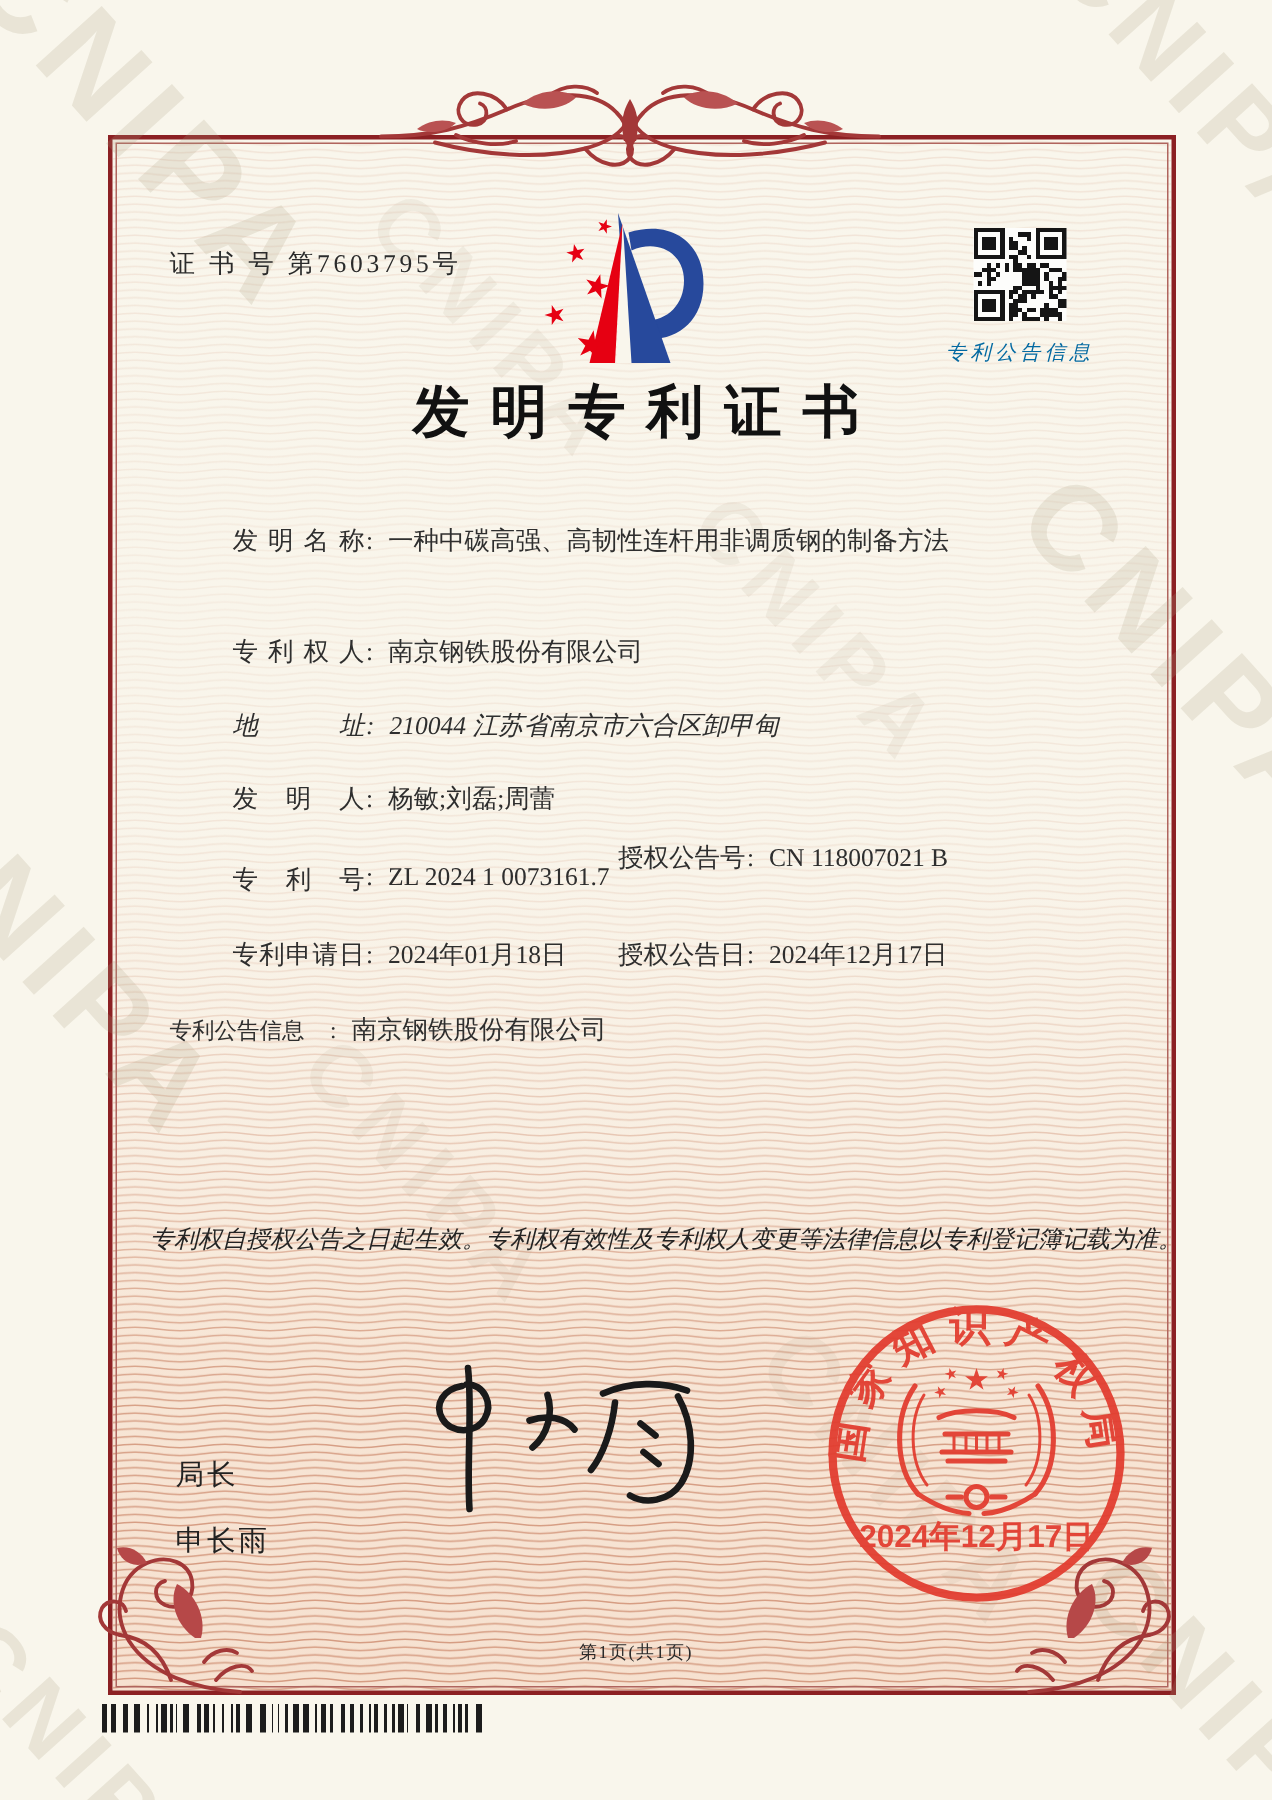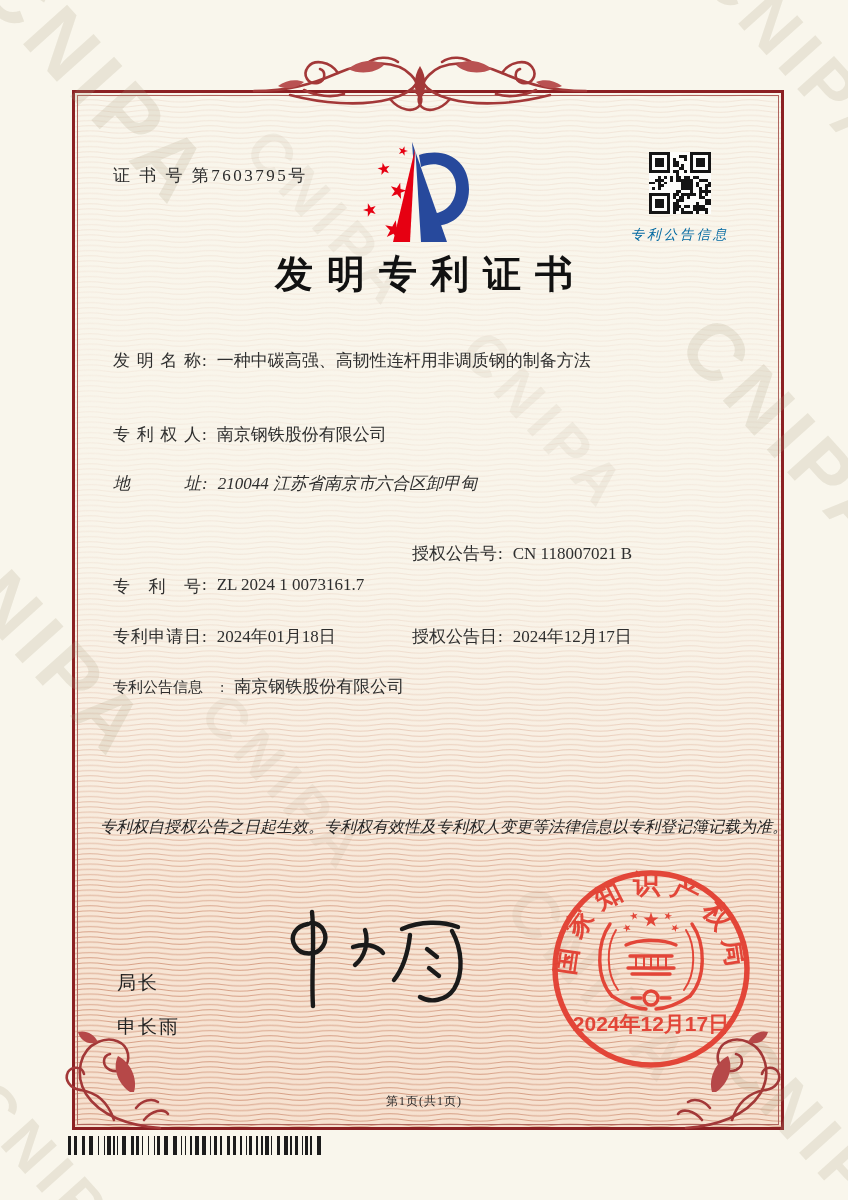--- a/index.html
+++ b/index.html
@@ -32,21 +32,21 @@
   .cert-no { position:absolute; left:113px; top:164px; z-index:5; font-size:17px; color:#2b2b2b; letter-spacing:2.5px; }
   .logo { position:absolute; left:355px; top:136px; z-index:5; }
   .qr-block { position:absolute; left:621px; top:152px; width:118px; z-index:5; text-align:center; }
   .qr-block svg { display:block; margin:0 auto; background:#fdfdfb; }
   .qr-caption { margin-top:12px; font-size:13.5px; font-style:italic; color:#0369a1; letter-spacing:3px; }
   .title { position:absolute; left:50%; top:249px; transform:translateX(-50%); z-index:5;
            font-size:38px; font-weight:bold; color:#111; letter-spacing:14px; text-indent:14px; white-space:nowrap; }
 
   
   .row { position:absolute; z-index:5; font-size:17px; color:#2e2e2e; white-space:nowrap; }
-  .lbl { display:inline-block; width:88px; text-align:justify; text-align-last:justify; vertical-align:top; }
+  .lbl { display:inline-block; width:88px; text-align:justify; text-align-last:justify; vertical-align:top;margin-left:42px; }
   .lbl-wide { display:inline-block; width:106px; font-size:15px; vertical-align:baseline; }
   .lbl-plain { display:inline-block; vertical-align:baseline; }
   .cln { margin-left:1px; }
   .val { margin-left:10px; }
 
   
   .statement { position:absolute; left:100px; top:811px; z-index:5; font-size:16px; font-style:italic;
                color:#242424; line-height:31px; white-space:nowrap; }
   .statement .l1 { padding-left:30px; }
 
@@ -162,24 +162,27 @@
 
   <div class="row" style="left:113px; top:349px;">
     <span class="lbl">发明名称</span><span class="cln">:</span><span class="val">一种中碳高强、高韧性连杆用非调质钢的制备方法</span>
   </div>
   <div class="row" style="left:113px; top:423px;">
     <span class="lbl">专利权人</span><span class="cln">:</span><span class="val">南京钢铁股份有限公司</span>
   </div>
   <div class="row" style="left:113px; top:472px;font-style:italic;">
     <span class="lbl">地址</span><span class="cln">:</span><span class="val">210044 江苏省南京市六合区卸甲甸</span>
   </div>
+  <div class="row" style="left:113px; top:521px;">
+    <span class="lbl">发明人</span><span class="cln">:</span><span class="val">杨敏;刘磊;周蕾</span>
+  </div>
   <div class="row" style="left:113px; top:575px;">
     <span class="lbl">专利号</span><span class="cln">:</span><span class="val">ZL 2024 1 0073161.7</span>
   </div>
-  <div class="row" style="left:412px; top:542px;">
+  <div class="row" style="left:412px; top:560px;">
     <span class="lbl-plain">授权公告号</span><span class="cln">:</span><span class="val">CN 118007021 B</span>
   </div>
   <div class="row" style="left:113px; top:625px;">
     <span class="lbl">专利申请日</span><span class="cln">:</span><span class="val">2024年01月18日</span>
   </div>
   <div class="row" style="left:412px; top:625px;">
     <span class="lbl-plain">授权公告日</span><span class="cln">:</span><span class="val">2024年12月17日</span>
   </div>
   <div class="row" style="left:113px; top:675px; font-size:15.5px;">
     <span class="lbl-wide">专利公告信息</span><span class="cln">:</span><span class="val" style="font-size:17px;">南京钢铁股份有限公司</span>

